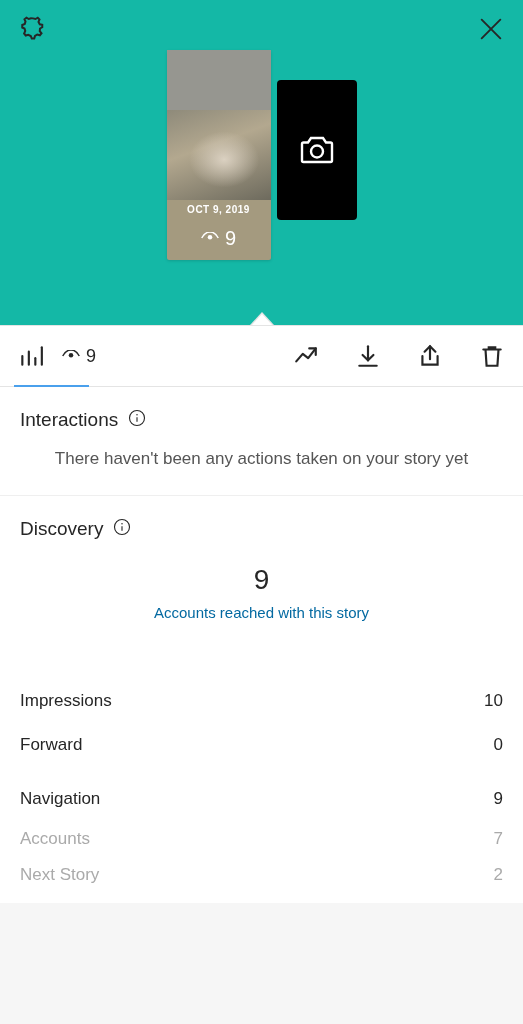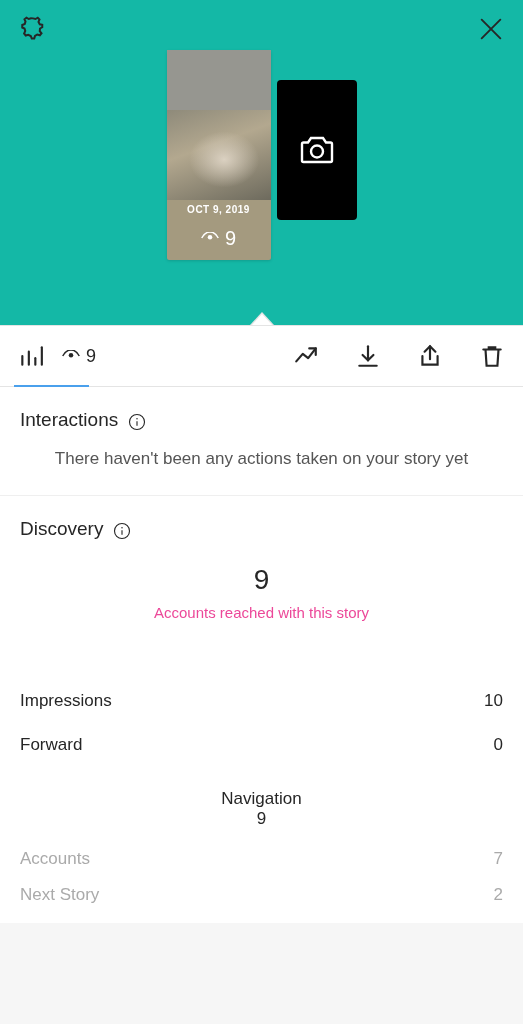--- a/index.html
+++ b/index.html
@@ -27,26 +27,26 @@
   .pointer-border { position:absolute; bottom:0px; left:50%; transform:translateX(-50%); width:0;height:0;border-left:12px solid transparent;border-right:12px solid transparent;border-bottom:13px solid #e4e4e4; }
 
   .toolbar { background:#fff; border-top:1px solid #e4e4e4; border-bottom:1px solid #e4e4e4; display:flex; align-items:center; padding: 0 18px; height:62px; position:relative;}
   .toolbar .left { display:flex; align-items:center; gap:18px; }
   .toolbar .right { margin-left:auto; display:flex; align-items:center; gap:36px; }
   .toolbar .views { display:flex; align-items:center; gap:6px; font-size:18px; color:#262626;}
   .tab-underline { position:absolute; bottom:-1px; left:14px; width:75px; height:2px; background:#4aa0ec; }
 
   .panel { background:#fff; }
   .section { border-bottom:1px solid #efefef; padding: 22px 20px 24px; }
-  .sec-title { display:flex; align-items:flex-end; gap:10px; font-size:19px; font-weight:500; color:#262626; }
+  .sec-title { display:flex; align-items:flex-start; gap:10px; font-size:19px; font-weight:500; color:#262626; }
   .info-icon { display:inline-flex; }
   .empty-msg { text-align:center; color:#555; font-size:17px; margin-top:16px; line-height:1.4;}
   
   .big-num { text-align:center; font-size:28px; font-weight:400; margin-top:24px; }
-  .sub-msg { text-align:center; color:#ec4899; font-size:15px; margin-top:8px;}
+  .sub-msg { text-align:center; color:#0369a1; font-size:15px; margin-top:8px;}
 
   .metrics { padding: 28px 20px 10px; background:#fff; }
   .metric-row { display:flex; justify-content:space-between; font-size:17px; padding:12px 0;align-items:center; }
   .metric-row.sub { color:#aaaaaa; padding:8px 0;}
   .metric-row .val { }
 </style>
 </head>
 <body>
 
 <div class="top-region">
@@ -172,21 +172,21 @@
 
   <div class="metrics">
     <div class="metric-row">
       <span>Impressions</span>
       <span class="val">10</span>
     </div>
     <div class="metric-row">
       <span>Forward</span>
       <span class="val">0</span>
     </div>
-    <div class="metric-row" style="margin-top:10px;flex-direction:column;">
+    <div class="metric-row" style="margin-top:10px;">
       <span>Navigation</span>
       <span class="val">9</span>
     </div>
     <div class="metric-row sub">
       <span>Accounts</span>
       <span class="val">7</span>
     </div>
     <div class="metric-row sub">
       <span>Next Story</span>
       <span class="val">2</span>

